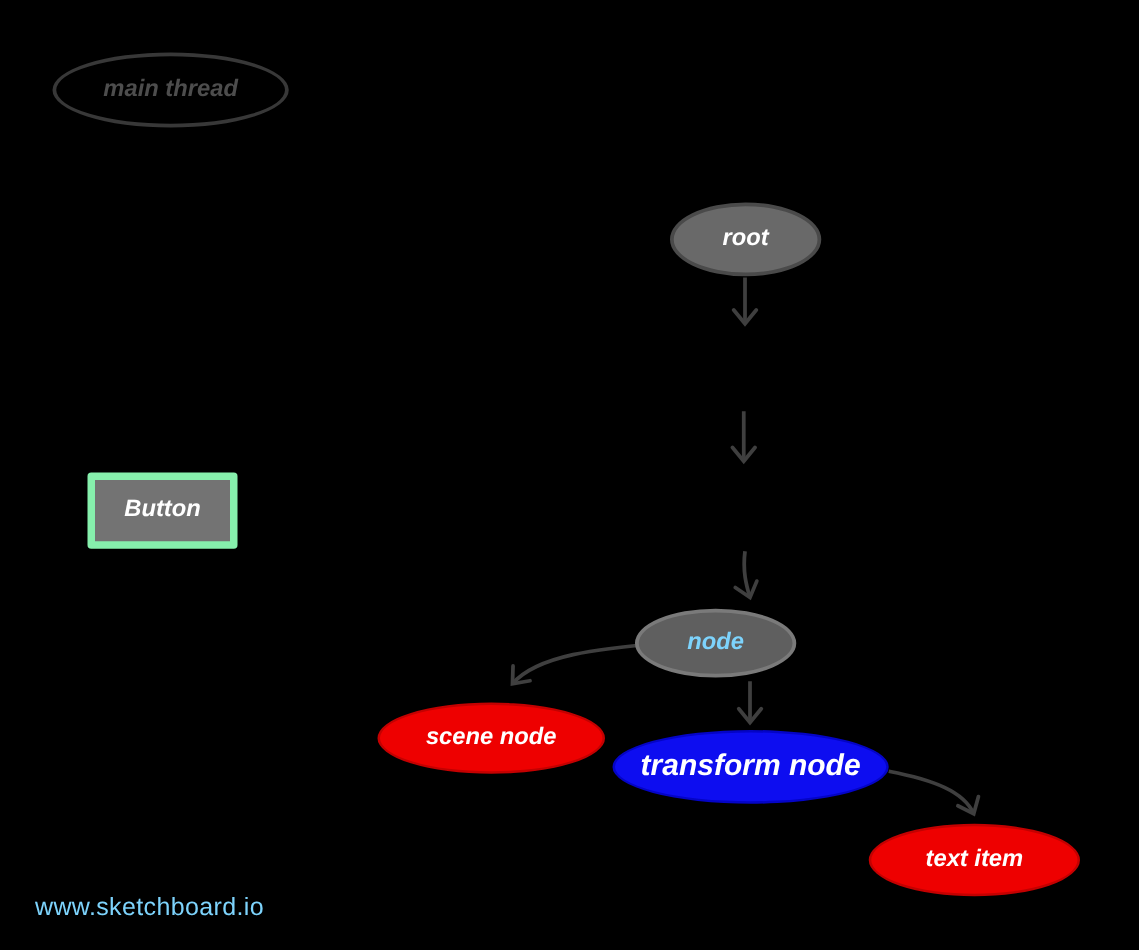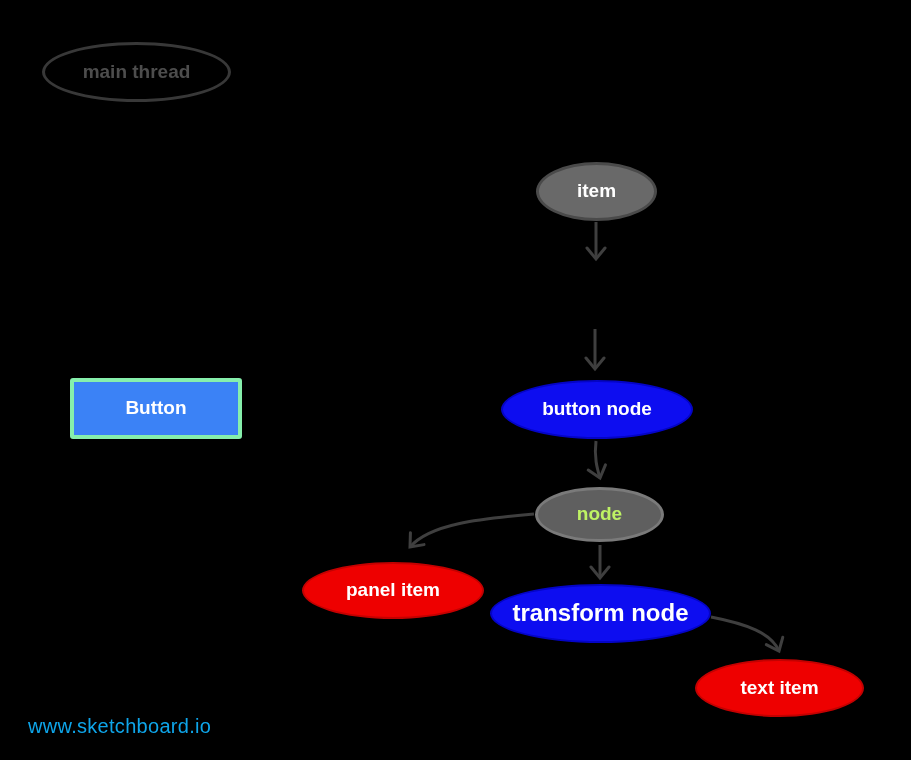--- a/index.html
+++ b/index.html
@@ -24,68 +24,69 @@
   .shape {
     position: absolute;
     display: flex;
     align-items: center;
     justify-content: center;
     box-sizing: border-box;
     z-index: 2;
     font-weight: bold;
     font-size: 19px;
     line-height: 1.1;
+    font-style: italic;
   }
   .ellipse { border-radius: 50%; }
 
   
   .thread {
     border: 3px solid #383838;
     background: transparent;
   }
   #main-thread  { left: 42px;  top: 42px;  width: 189px; height: 60px; color: #4d4d4d; }
   #scene-graph-thread { left: 482px; top: 40px; width: 254px; height: 64px; color: #565656; }
 
   
   #root {
     left: 536px; top: 162px; width: 121px; height: 59px;
     background: #696969; border: 3px solid #4a4a4a; color: #fff;
   }
   #node {
-    left: 535px; top: 487px; width: 129px; height: 55px;
-    background: #5f5f5f; border: 3px solid #7a7a7a; color: #bef264;
+    left: 508px; top: 487px; width: 129px; height: 55px;
+    background: #5f5f5f; border: 3px solid #7a7a7a; color: #7dd3fc;
   }
 
   
   .blue-node {
     background: #0d0df0; border: 2px solid #0404c6; color: #fff;
   }
   #quick-root-item { left: 486px; top: 267px; width: 219px; height: 60px; }
   #button-node     { left: 501px; top: 380px; width: 192px; height: 59px; }
   #transform-node  { left: 490px; top: 584px; width: 221px; height: 59px; font-size: 24px; }
 
   
   .red-node {
     background: #ee0000; border: 2px solid #c40000; color: #fff;
   }
   #panel-node { left: 302px; top: 562px; width: 182px; height: 57px; }
   #text-node  { left: 695px; top: 659px; width: 169px; height: 58px; }
 
   
   #button-rect {
-    left: 70px; top: 378px; width: 172px; height: 61px;
-    background: #3b82f6; border: 4px solid #86efac;
+    left: 70px; top: 378px; width: 120px; height: 61px;
+    background: #737373; border: 6px solid #86efac;
     border-radius: 3px; color: #fff;
   }
 
   .watermark {
     position: absolute;
     left: 28px; top: 715px;
     z-index: 2;
-    color: #0ea5e9;
+    color: #7dd3fc;
     font-size: 20px;
     font-weight: normal;
     letter-spacing: 0.3px;
   }
 </style>
 </head>
 <body>
 
 <div class="canvas">
 
@@ -102,34 +103,31 @@
     <path d="M600,545 L600,578" fill="none" stroke="#3f3f3f" stroke-width="3" marker-end="url(#arrowhead)"></path>
     <path d="M711,617 C747,624 771,633 779,651" fill="none" stroke="#3f3f3f" stroke-width="3" marker-end="url(#arrowhead)"></path>
   </svg>
 
   <div id="main-thread" class="shape ellipse thread">
     <span>main thread</span>
   </div>
 
 
   <div id="root" class="shape ellipse">
-    <span>item</span>
+    <span>root</span>
   </div>
 
 
-  <div id="button-node" class="shape ellipse blue-node">
-    <span>button node</span>
-  </div>
 
   <div id="node" class="shape ellipse">
     <span>node</span>
   </div>
 
   <div id="panel-node" class="shape ellipse red-node">
-    <span>panel item</span>
+    <span>scene node</span>
   </div>
 
   <div id="transform-node" class="shape ellipse blue-node">
     <span>transform node</span>
   </div>
 
   <div id="text-node" class="shape ellipse red-node">
     <span>text item</span>
   </div>
 

